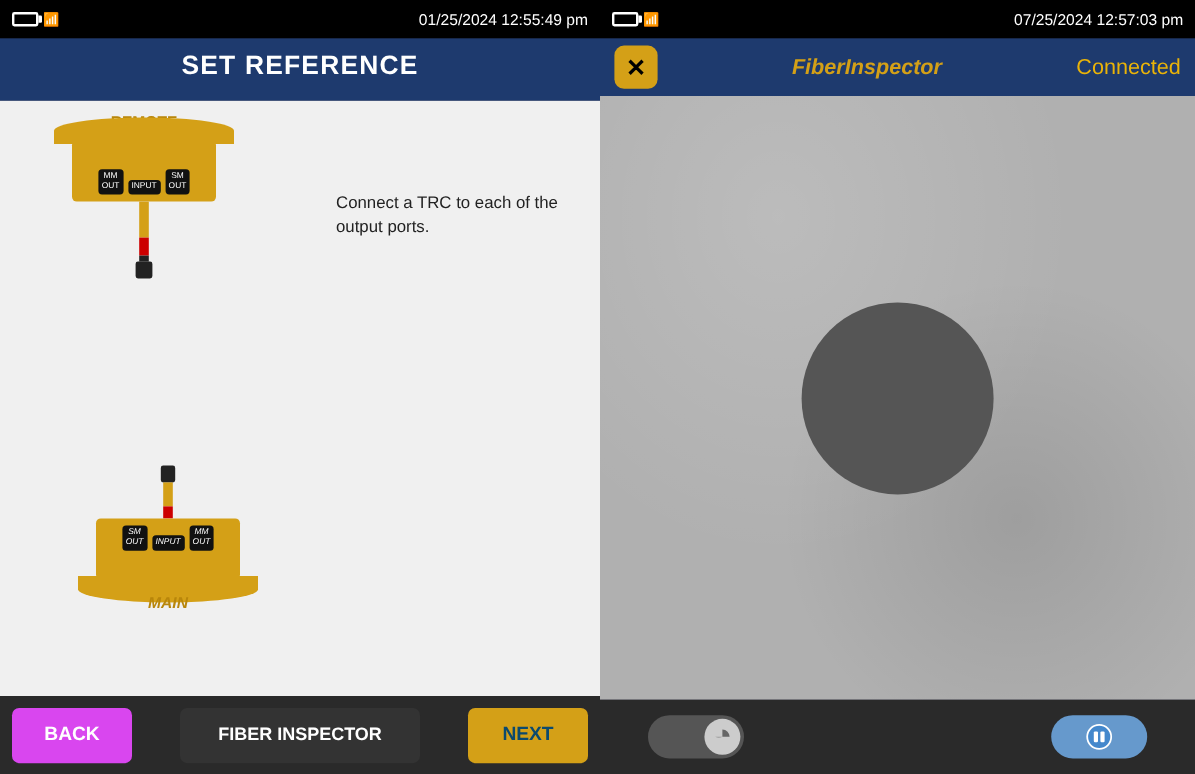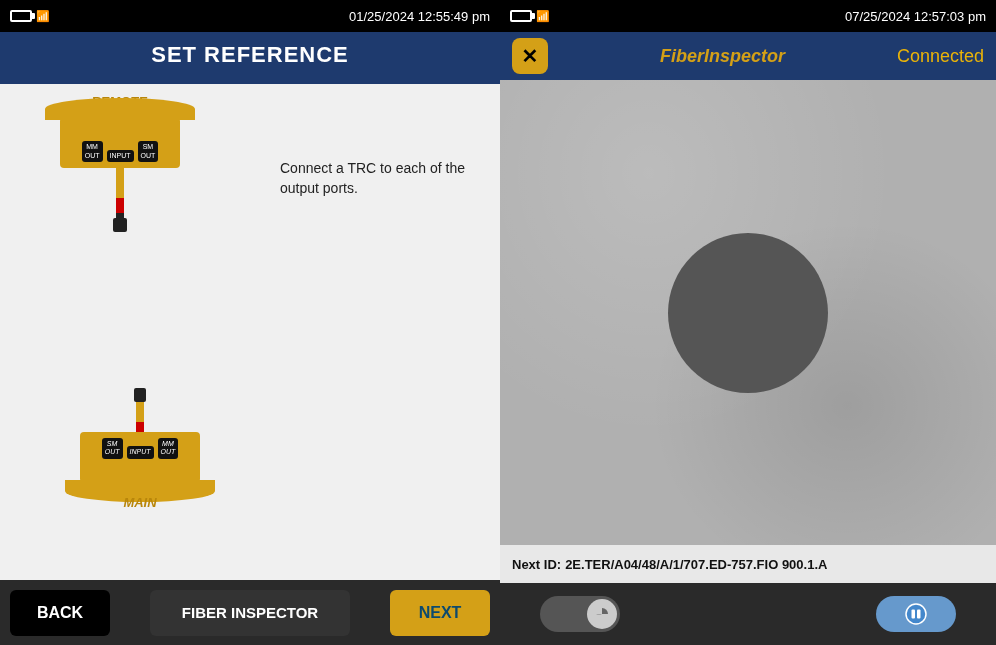--- a/index.html
+++ b/index.html
@@ -241,21 +241,21 @@
       height: 46px;
       border: none;
       border-radius: 6px;
       font-weight: bold;
       font-size: 16px;
       cursor: pointer;
       padding: 0 20px;
     }
 
     .btn-back {
-      background: #000000;
+      background: #d946ef;
       color: #fff;
       width: 100px;
     }
 
     .btn-fiber {
       background: #333;
       color: #fff;
       width: 200px;
       font-size: 15px;
     }
@@ -500,24 +500,20 @@
     </button>
     <span class="fi-title">FiberInspector</span>
     <span class="connected-badge">Connected</span>
   </div>
 
   <div class="camera-view">
     <div class="camera-noise"></div>
     <div class="fiber-circle"></div>
   </div>
 
-  <div class="next-id-bar">
-    <span class="next-id-label">Next ID:</span>
-    <span>2E.TER/A04/48/A/1/707.ED-757.FIO 900.1.A</span>
-  </div>
 
   <div class="controls-bar">
     <div class="toggle-btn">
       <div class="toggle-circle">
         <svg width="16" height="16" viewBox="0 0 16 16">
           <path d="M8 2 A6 6 0 0 1 14 8 L8 8 Z" fill="#666"></path>
           <path d="M8 8 A6 6 0 0 1 2 8 L8 8 Z" fill="#999"></path>
         </svg>
       </div>
     </div>

